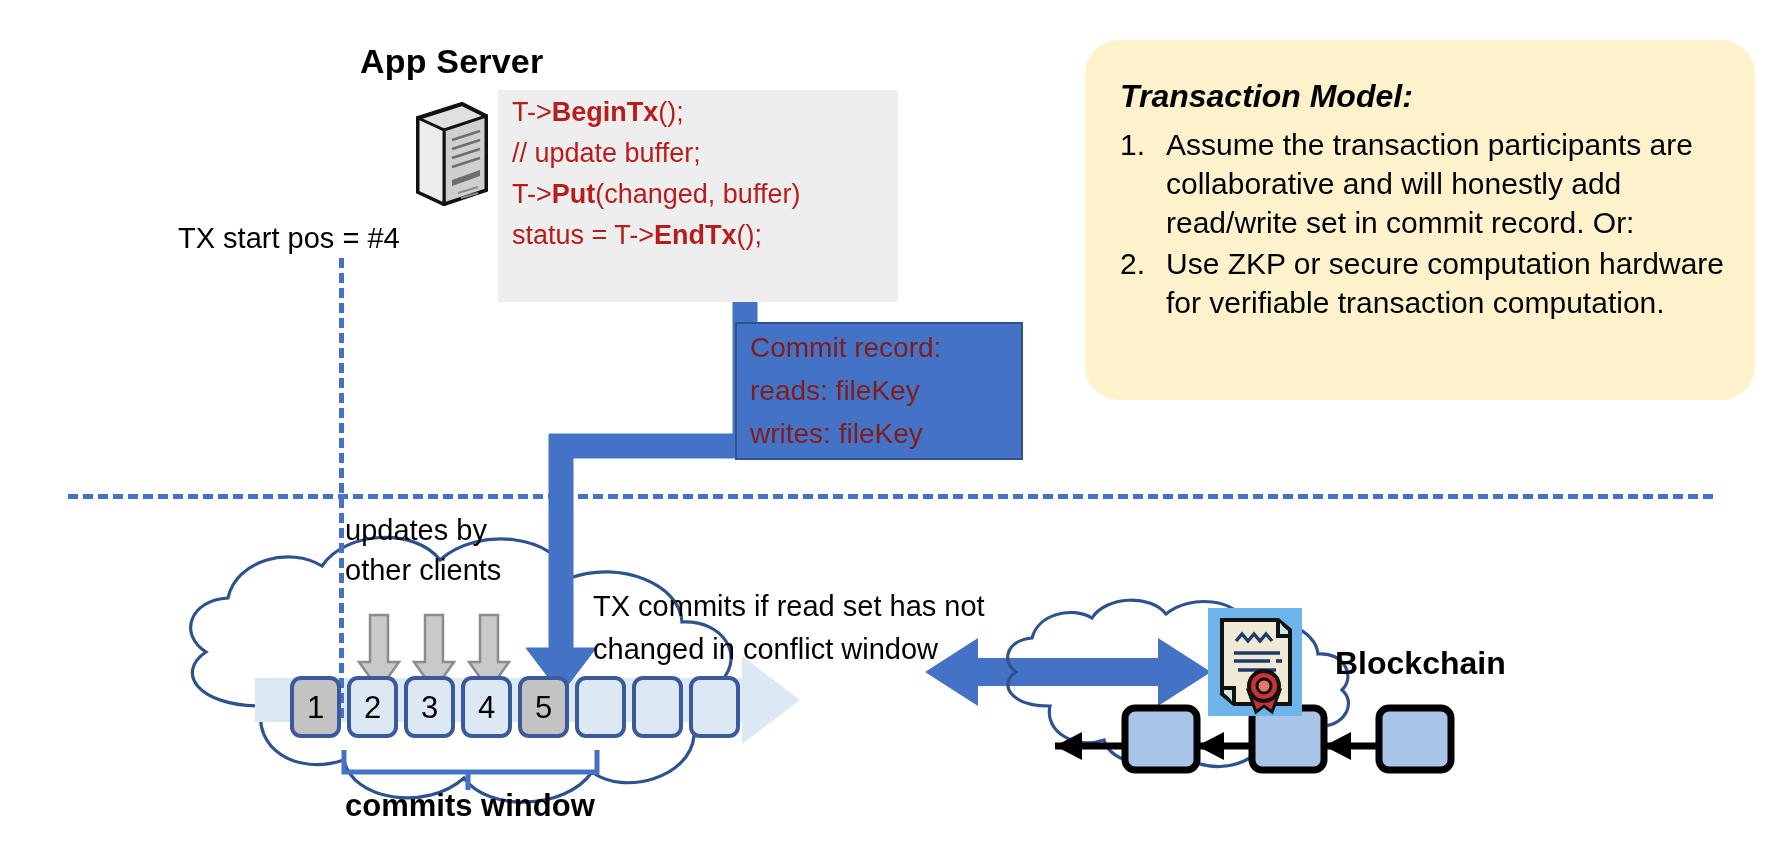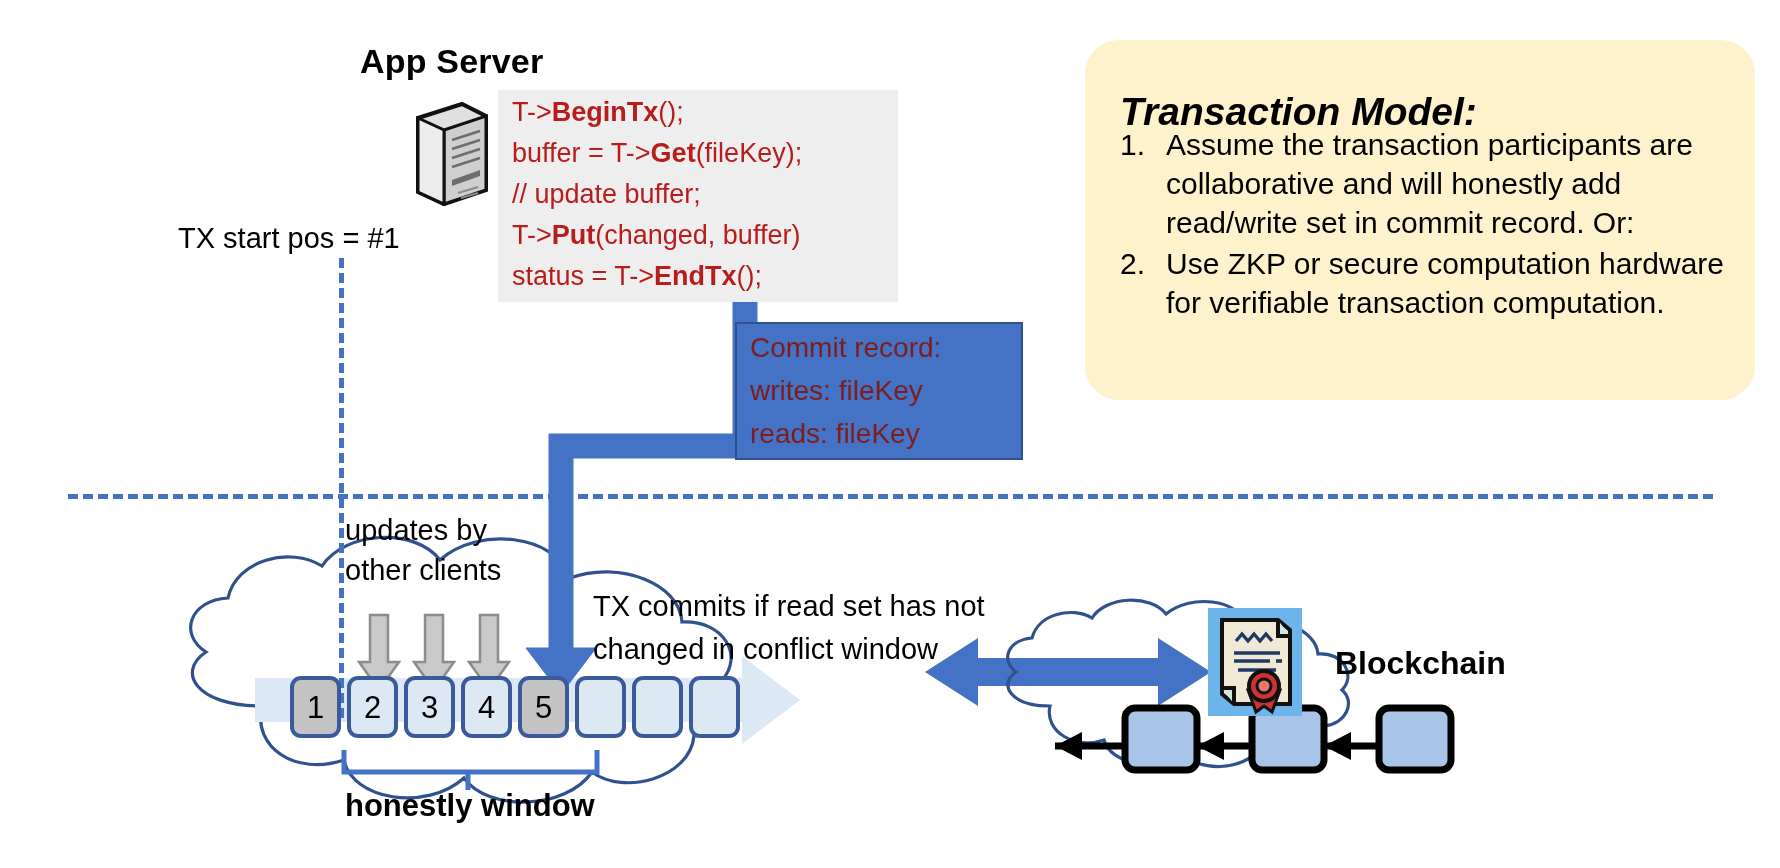--- a/index.html
+++ b/index.html
@@ -107,22 +107,22 @@
 
   
   #note-box {
     left: 1085px; top: 40px;
     width: 670px; height: 360px;
     background: #fdf2cc;
     border-radius: 34px;
   }
   #note-title {
     left: 1120px; top: 78px;
-    font-size: 39px;
-    font-weight: bold; font-style: italic; margin-top: 12px;
+    font-size: 32px;
+    font-weight: bold; font-style: italic;
   }
   .note-item {
     display: flex;
     font-size: 30px;
     line-height: 39px;
     margin-bottom: 2px;
   }
   .note-num { width: 46px; flex: none; }
   #note-list { left: 1120px; top: 125px; width: 620px; }
 
@@ -254,48 +254,47 @@
       </g>
     </g>
 
   </svg>
 
   <div class="abs" id="app-server-title">App Server</div>
 
   <div class="abs" id="code-box"></div>
   <div class="abs" id="code-lines">
       <div><span>T-&gt;</span><b>BeginTx</b><span>();</span></div>
-      <div><span>buffer = T-&gt;</span><b>Get</b><span>(fileKey);</span></div>
       <div><span>// update buffer;</span></div>
       <div><span>T-&gt;</span><b>Put</b><span>(changed, buffer)</span></div>
       <div><span>status = T-&gt;</span><b>EndTx</b><span>();</span></div>
     </div>
 
-  <div class="abs" id="tx-start-label">TX start pos = #1</div>
+  <div class="abs" id="tx-start-label">TX start pos = #4</div>
 
   <div class="abs" id="tx-start-dashed"></div>
   <div class="abs" id="divider-dashed"></div>
 
   <div class="abs" id="commit-box"></div>
   <div class="abs" id="commit-lines">
       <div>Commit record:</div>
+      <div>reads: fileKey</div>
       <div>writes: fileKey</div>
-      <div>reads: fileKey</div>
     </div>
 
   <div class="abs" id="updates-label">
       <div>updates by</div>
       <div>other clients</div>
     </div>
   <div class="abs" id="tx-commits-label">
       <div>TX commits if read set has not</div>
       <div>changed in conflict window</div>
     </div>
 
-  <div class="abs" id="conflict-window-label">honestly window</div>
+  <div class="abs" id="conflict-window-label">commits window</div>
 
   <div class="abs" id="blockchain-label">Blockchain</div>
 
   <div class="abs" id="note-box"></div>
   <div class="abs" id="note-title">Transaction Model:</div>
   <div class="abs" id="note-list">
       <div class="note-item">
         <div class="note-num">1.</div>
         <div>Assume the transaction participants are collaborative and will honestly add read/write set in commit record.  Or:</div>
       </div>

